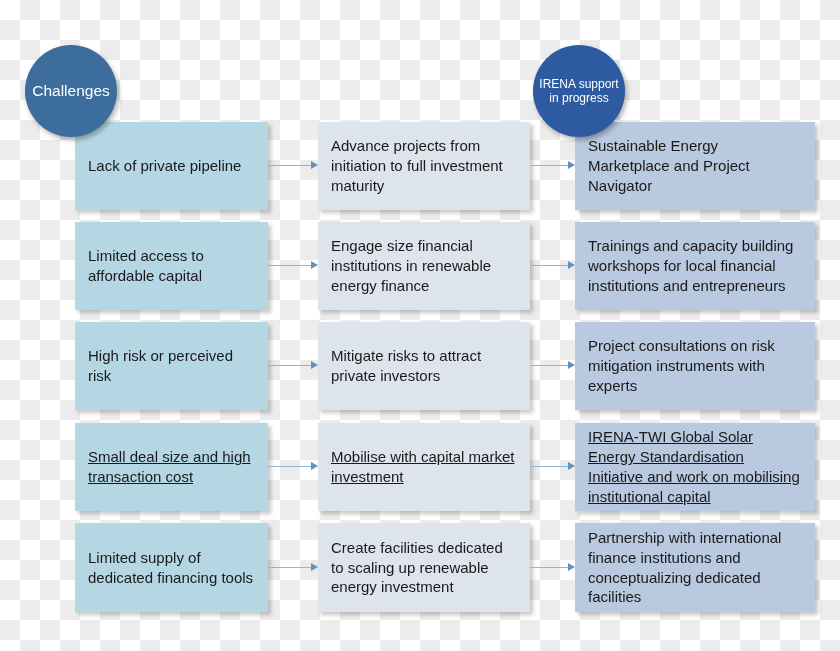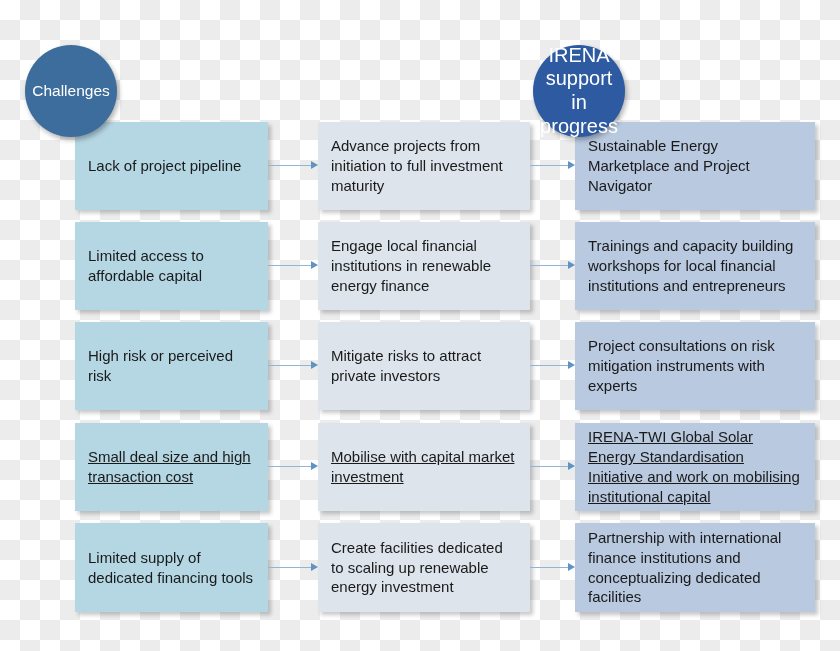--- a/index.html
+++ b/index.html
@@ -48,21 +48,21 @@
     font-size: 15.5px;
   }
   #circle-action {
     left: 275px; top: 45px; width: 92px; height: 92px;
     background: #2d5aa0;
     font-size: 15.5px;
   }
   #circle-irena {
     left: 533px; top: 45px; width: 92px; height: 92px;
     background: #2d5aa0;
-    font-size: 20px;
+    font-size: 12px;
   }
 
   
   .box {
     position: absolute;
     box-sizing: border-box;
     display: flex;
     align-items: center;
     color: #1a1a1a;
     font-size: 15px;
@@ -121,42 +121,42 @@
 
   <div class="circle" id="circle-challenges">
     <span class="c-label">Challenges</span>
   </div>
   <div class="circle" id="circle-irena">
     <span class="c-label">IRENA support in progress</span>
   </div>
 
   <div class="col1">
     <div class="box r1">
-      <span>Lack of project pipeline</span>
+      <span>Lack of private pipeline</span>
     </div>
     <div class="box r2">
       <span>Limited access to affordable capital</span>
     </div>
     <div class="box r3">
       <span>High risk or perceived risk</span>
     </div>
     <div class="box r4">
       <span>Small deal size and high transaction cost</span>
     </div>
     <div class="box r5">
       <span>Limited supply of dedicated financing tools</span>
     </div>
   </div>
 
   <div class="col2">
     <div class="box r1">
       <span>Advance projects from initiation to full investment maturity</span>
     </div>
     <div class="box r2">
-      <span>Engage local financial institutions in renewable energy finance</span>
+      <span>Engage size financial institutions in renewable energy finance</span>
     </div>
     <div class="box r3">
       <span>Mitigate risks to attract private investors</span>
     </div>
     <div class="box r4">
       <span>Mobilise with capital market investment</span>
     </div>
     <div class="box r5">
       <span>Create facilities dedicated to scaling up renewable energy investment</span>
     </div>

